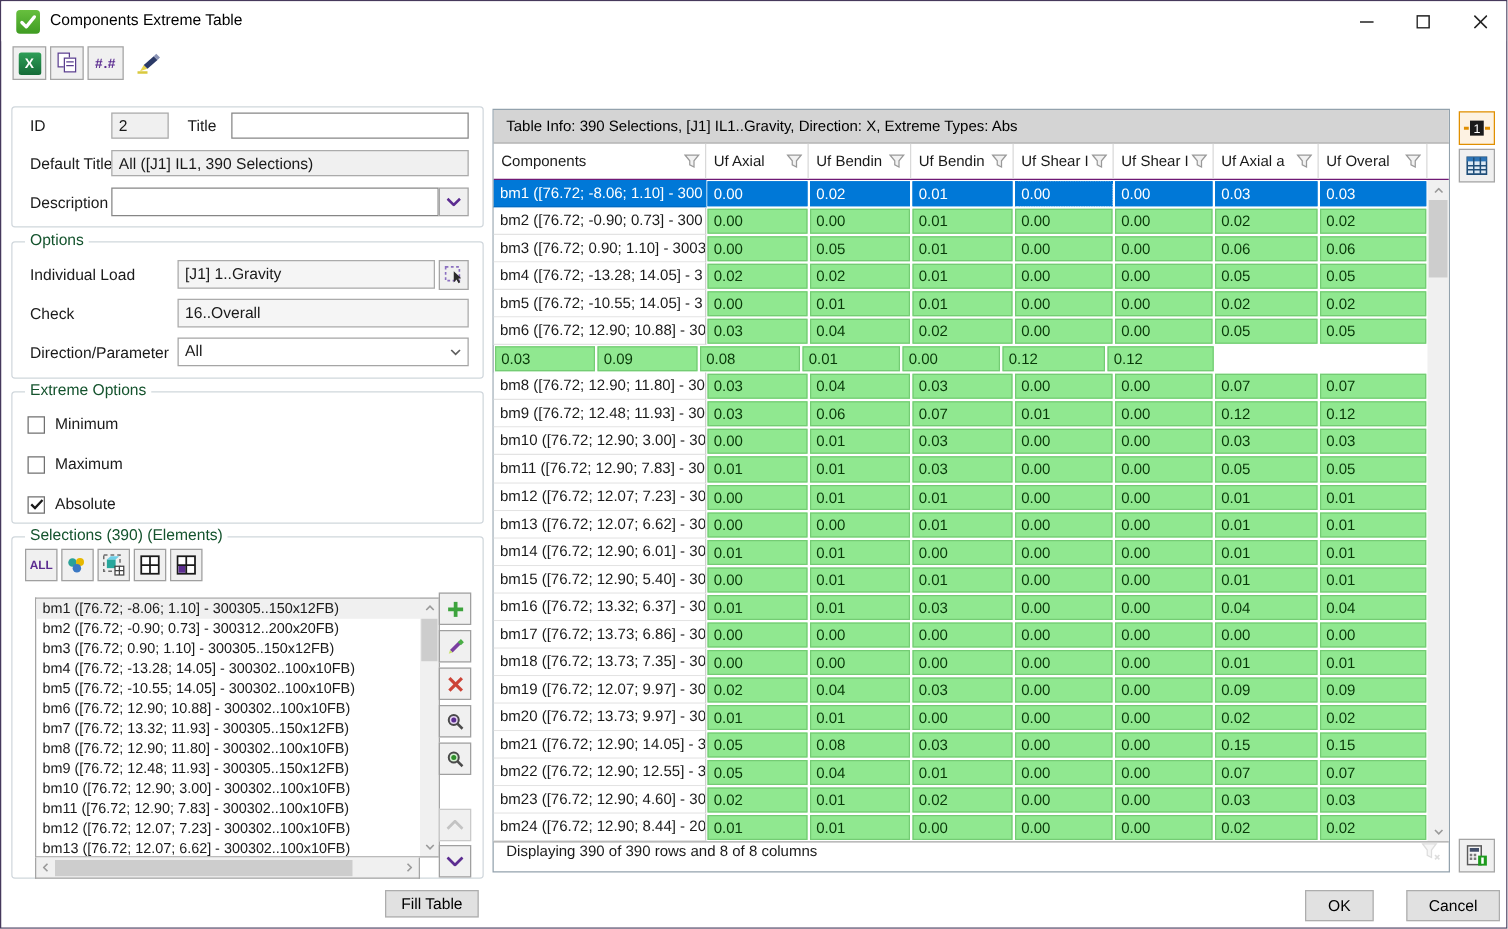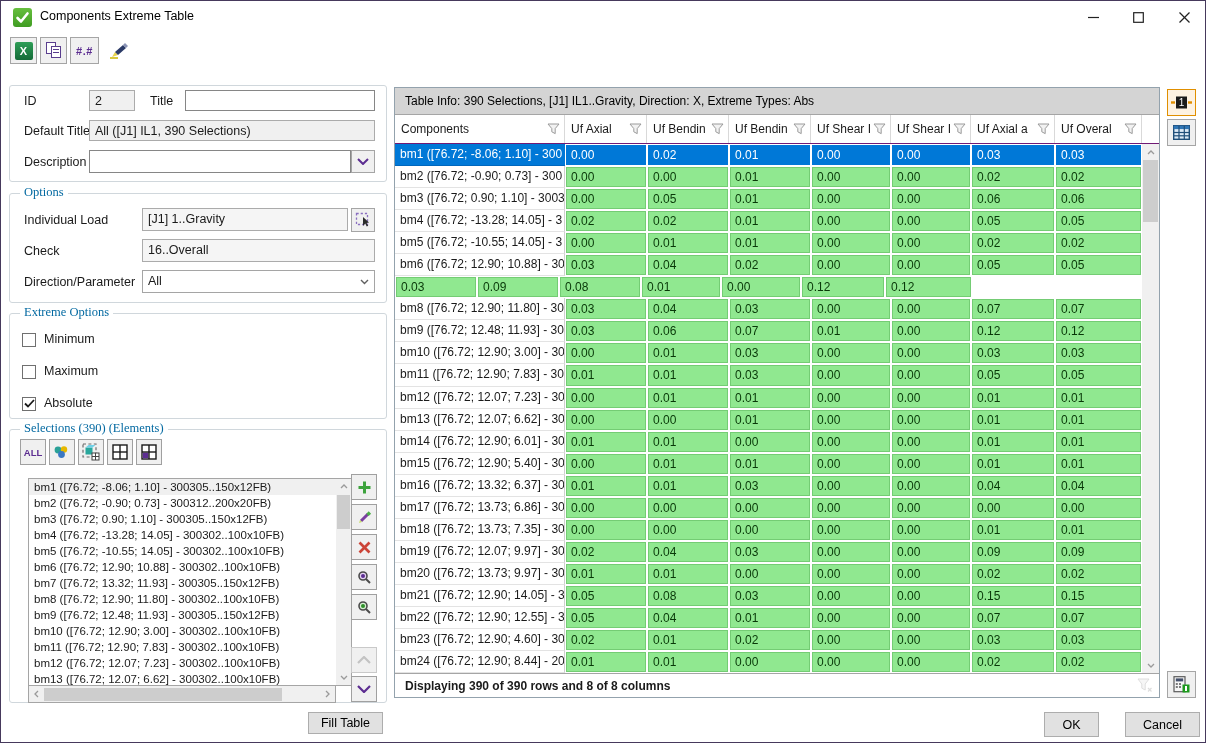--- a/index.html
+++ b/index.html
@@ -11,21 +11,21 @@
   #titlebar{left:0;top:0;width:100%;height:32px;background:#fff;}
   #title-icon{left:12px;top:7px;width:19px;height:19px;background:linear-gradient(#67bf3e,#3f9c22);border-radius:3px;}
   #title-text{left:39px;top:8px;font-size:12.5px;color:#000;}
   .winbtn{top:0;width:45px;height:32px;display:flex;align-items:center;justify-content:center;}
   
   .toolbtn{width:27px;height:27px;background:#f0f0f0;border:1px solid #a5a5a5;display:flex;align-items:center;justify-content:center;}
   .toolflat{width:27px;height:27px;display:flex;align-items:center;justify-content:center;}
   #btn-number-format span{color:#5c2d91;font-size:11px;font-weight:bold;letter-spacing:0.5px;}
   
   .group{border:1px solid #d0d7dc;border-radius:3px;}
-  .group-legend{position:absolute;top:-9px;left:10px;background:#fff;padding:0 4px;font-size:12.5px;color:#0369a1;font-family:Liberation Serif, serif;}
+  .group-legend{position:absolute;top:-9px;left:10px;background:#fff;padding:0 4px;font-size:12.5px;color:#14532d;}
   
   .rofield{background:#f0f0f0;border:1px solid #ababab;font-size:12.5px;color:#1a1a1a;padding:2px 5px;line-height:17px;white-space:nowrap;overflow:hidden;}
   .input{background:#fff;border:1px solid #868686;font-size:12.5px;color:#1a1a1a;padding:2px 5px;line-height:17px;}
   .combo{background:#fff;border:1px solid #a5a5a5;font-size:12.5px;color:#1a1a1a;padding:2px 5px;line-height:17px;display:flex;justify-content:space-between;align-items:center;}
   .smallbtn{background:#f0f0f0;border:1px solid #a5a5a5;display:flex;align-items:center;justify-content:center;}
   
   .cbrow{display:flex;align-items:center;gap:8px;}
   .cbbox{width:14px;height:14px;background:#fff;border:1px solid #707070;display:flex;align-items:center;justify-content:center;}
   
   #sel-list{left:18px;top:48px;width:308px;height:208px;background:#fff;border:1px solid #a5a5a5;border-right:none;overflow:hidden;}
@@ -44,21 +44,21 @@
   .th{display:flex;align-items:center;justify-content:space-between;padding:0 4px 0 6px;font-size:12px;color:#1a1a1a;border-right:1px solid #d9d9d9;white-space:nowrap;overflow:hidden;}
   #table-body-wrap{flex:1;display:flex;min-height:0;}
   #table-body{flex:1;display:flex;flex-direction:column;min-width:0;}
   .trow{flex:1;display:flex;min-height:0;}
   .td-comp{background:#fff;border-right:1px solid #cfcfcf;border-bottom:1px solid #e3e3e3;font-size:12px;color:#1a1a1a;line-height:21px;padding-left:5px;white-space:nowrap;overflow:hidden;}
   .td-val{margin:1px;background:#90e890;border:1px solid #74cc74;font-size:12px;color:#083808;line-height:18px;padding-left:4px;overflow:hidden;}
   .trow.sel .td-comp{background:#0078d7;color:#fff;border-right-color:#0078d7;border-bottom-color:#0067bd;}
   .trow.sel .td-val{background:#0078d7;border-color:#0078d7;color:#fff;}
   .td-val.focuscell{border:1px dotted #101010;}
   #vscroll{width:17px;background:#f0f0f0;display:flex;flex-direction:column;align-items:center;}
-  #table-status{height:24px;border-top:1px solid #a5a5a5;display:flex;align-items:center;font-size:12px;color:#1a1a1a;padding:0 6px 0 10px;font-weight:bold;}
+  #table-status{height:24px;border-top:1px solid #a5a5a5;display:flex;font-size:12px;color:#1a1a1a;padding:0 6px 0 10px;}
   
   svg{display:block;}
 </style>
 </head>
 <body>
 
 <div id="window">
 
   <div class="abs" id="titlebar">
     <div class="abs" id="title-icon">

